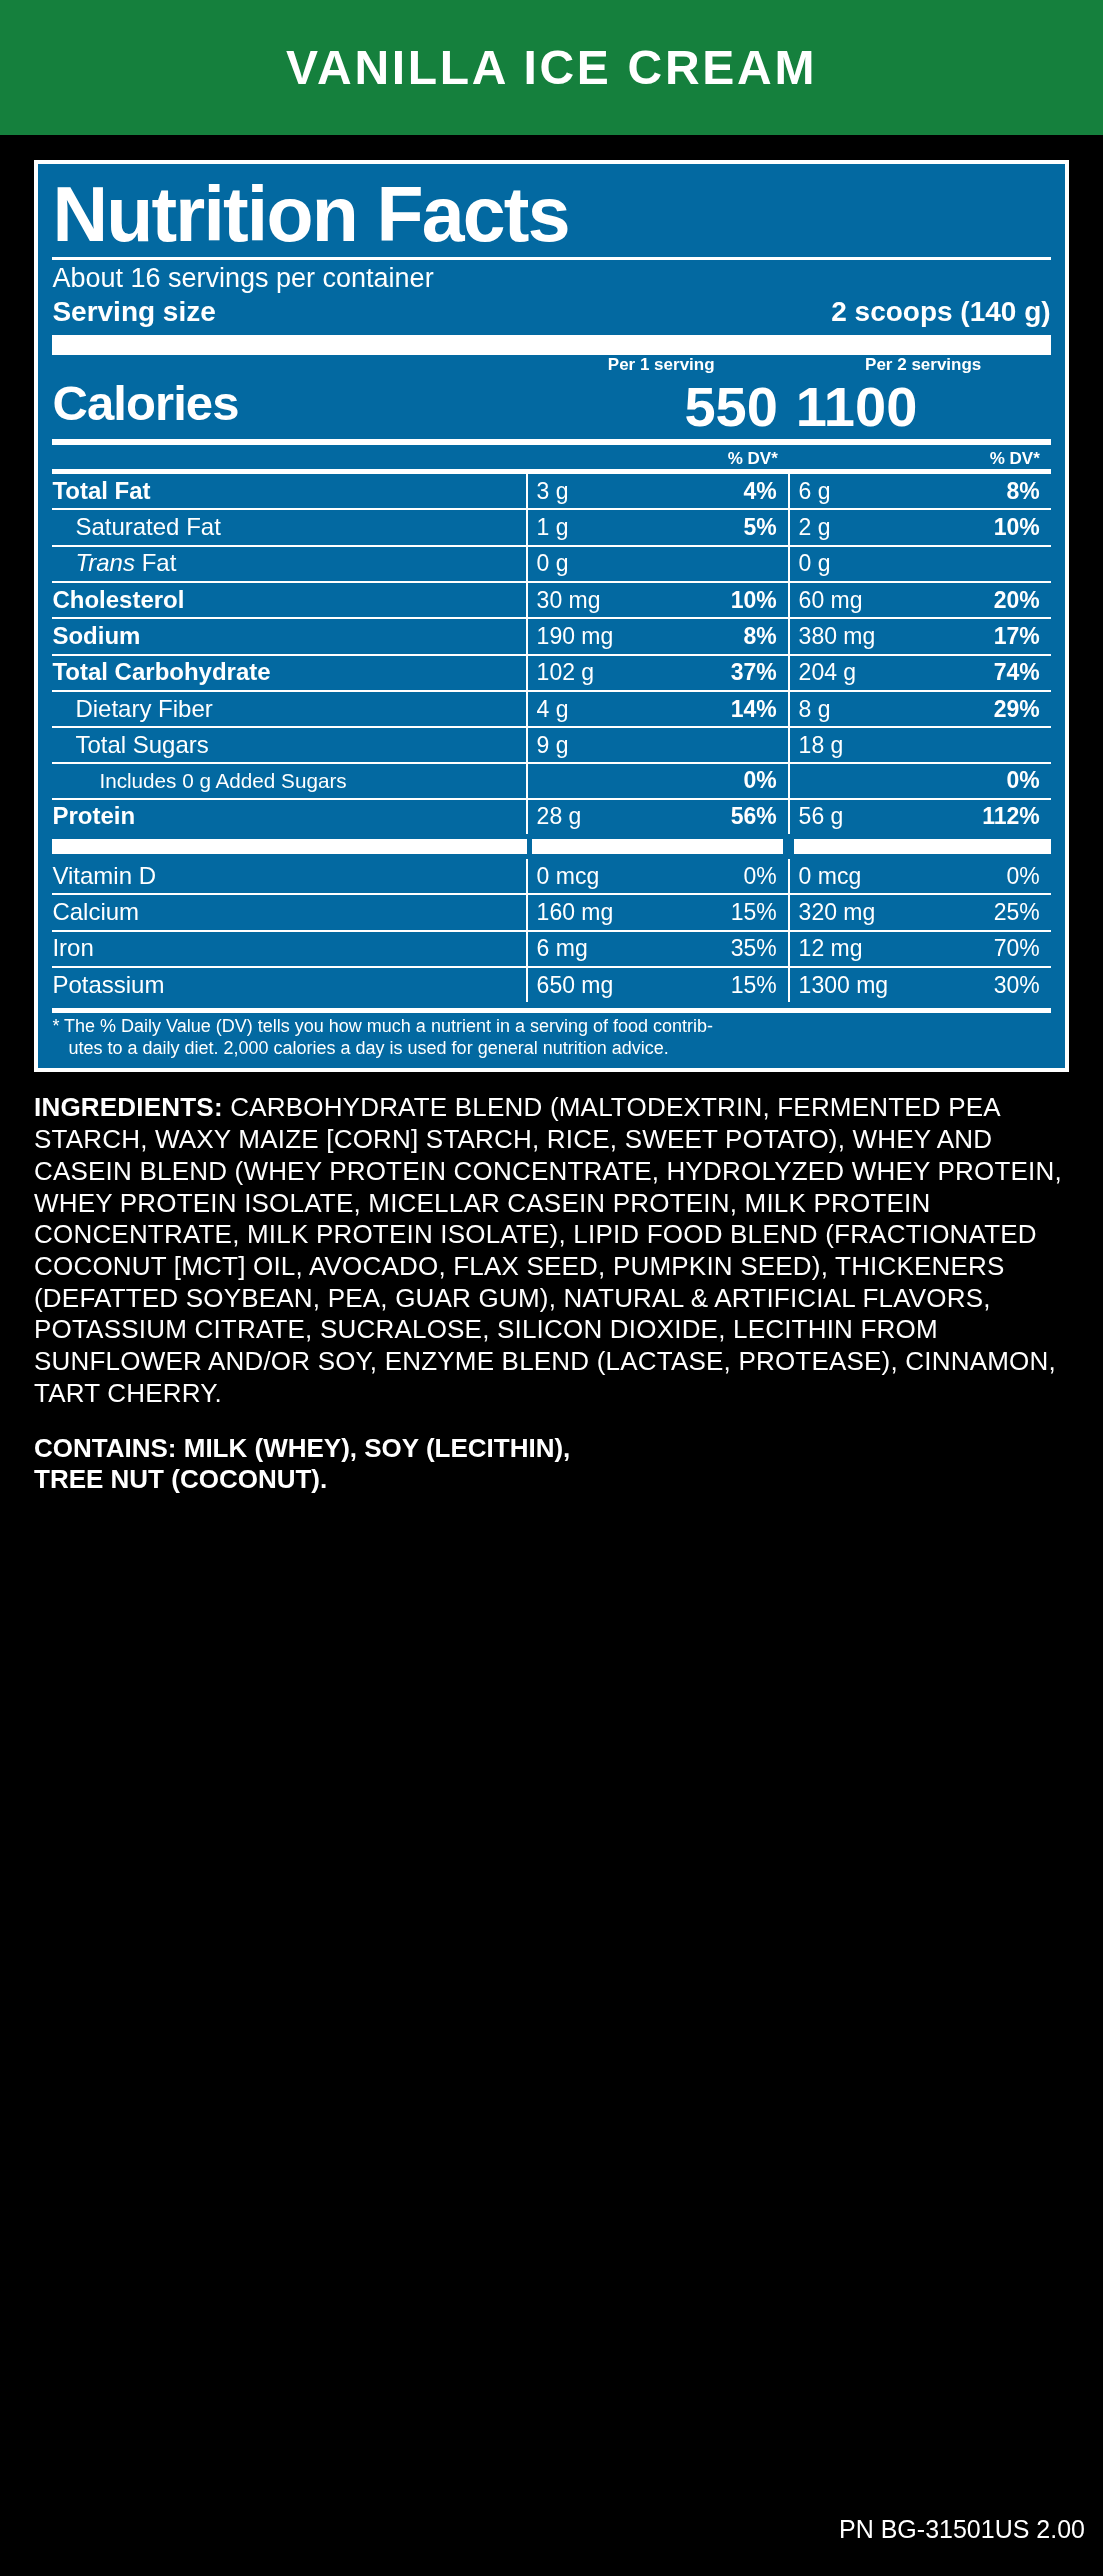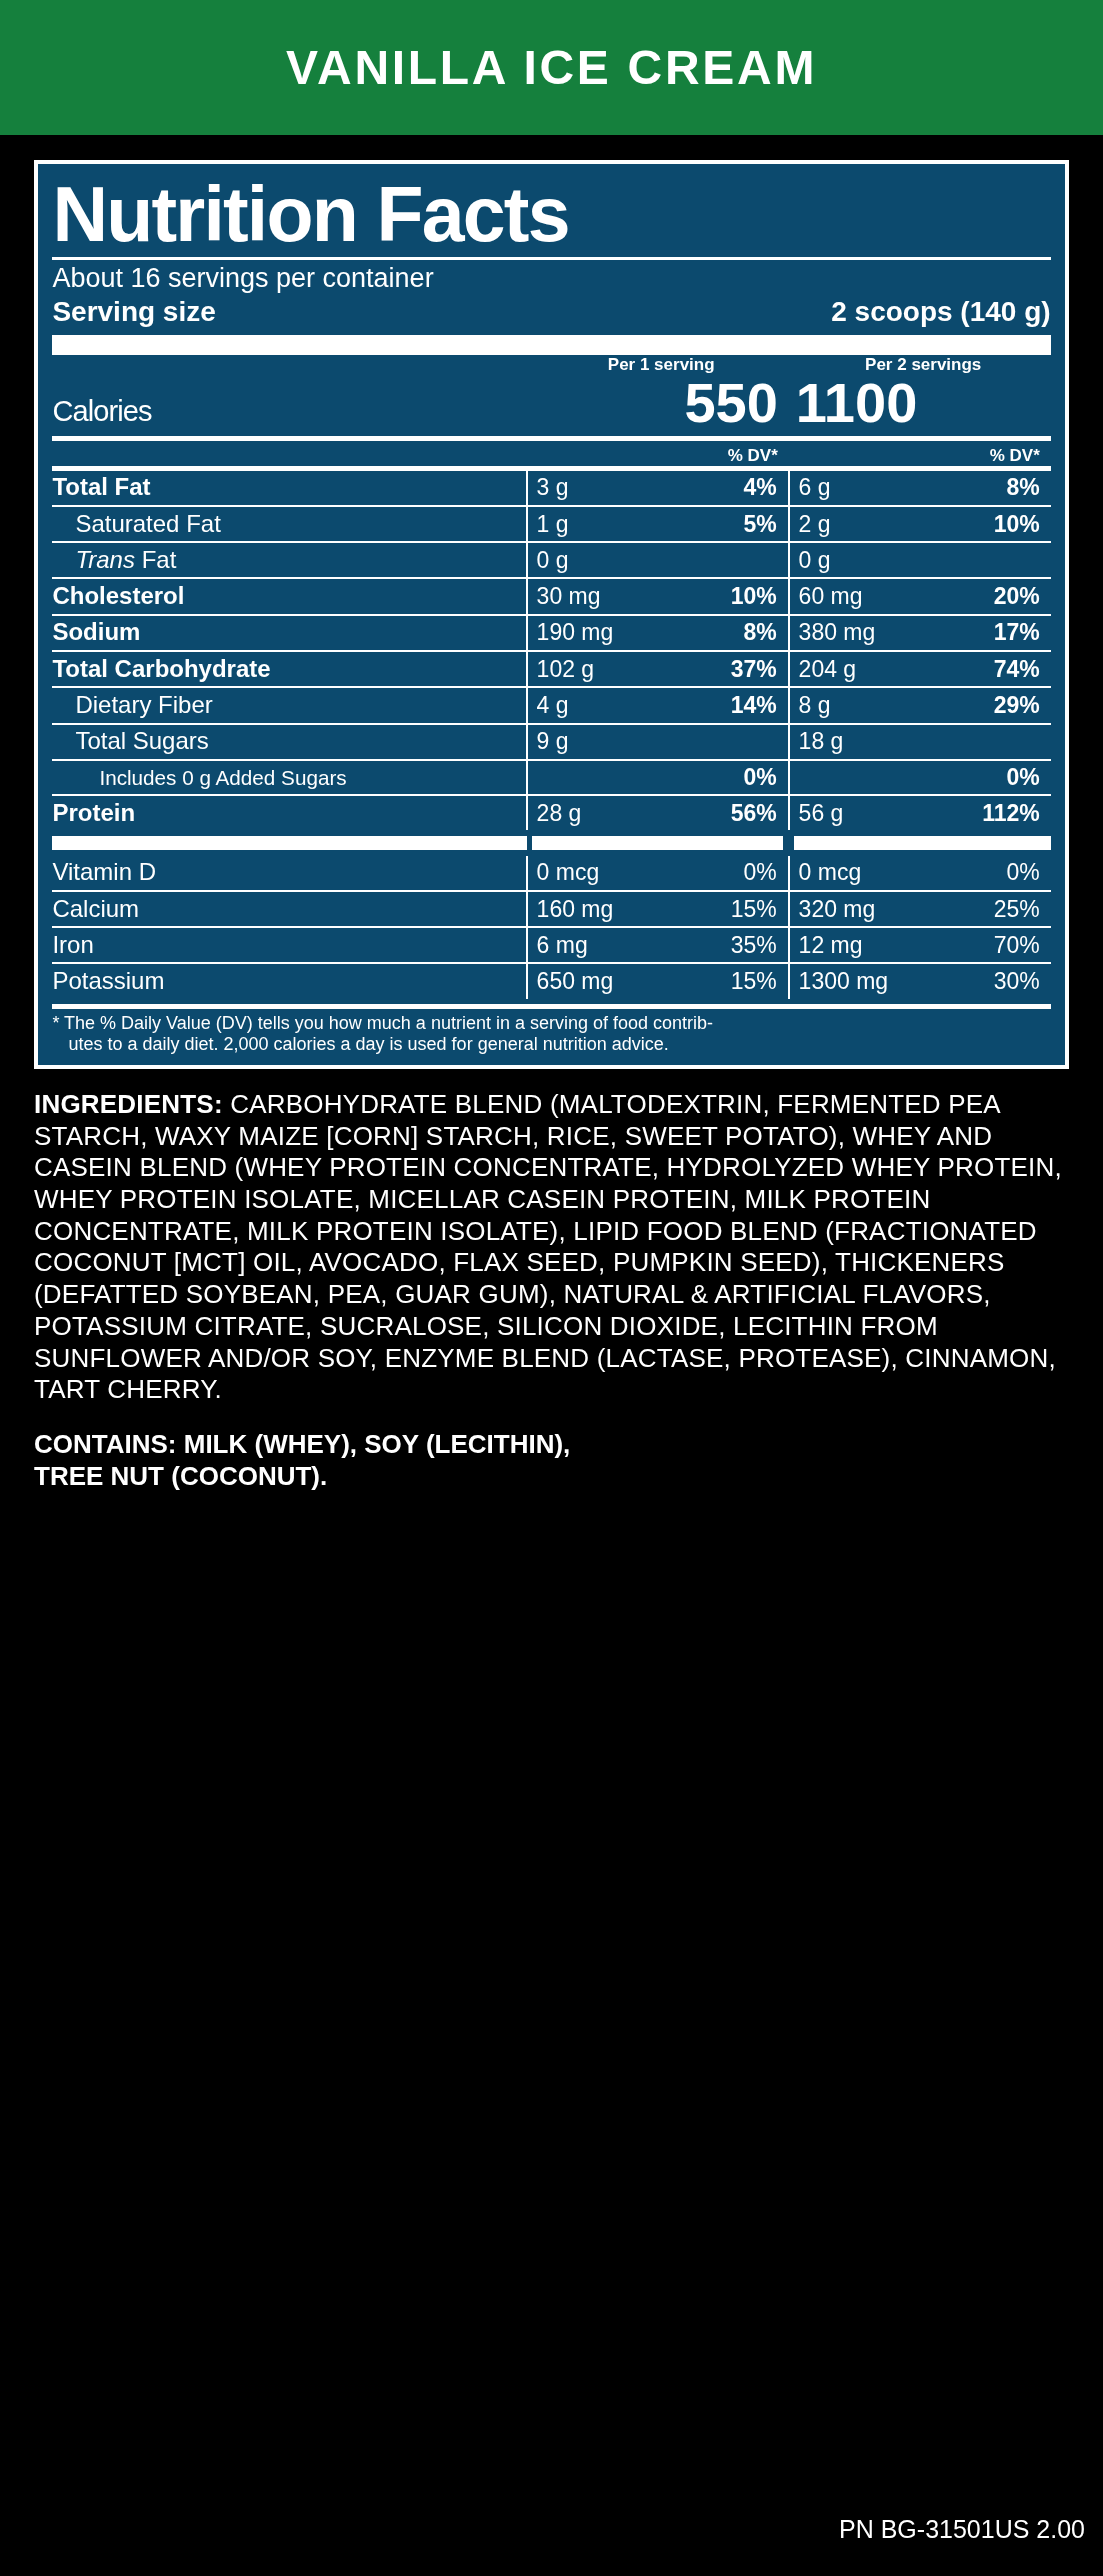--- a/index.html
+++ b/index.html
@@ -29,21 +29,21 @@
     letter-spacing: 2.7px;
     color: #fff;
     font-family: "Liberation Sans", sans-serif;
   }
 
   
   .nf-wrap {
     margin: 25px 34px 0 34px;
     border: 4.5px solid #fff;
     padding: 10.8px 14.4px 9px 14.4px;
-    background: #0c4a6e;
+    background: #0369a1;
   }
   .nf-title {
     font-size: 77px;
     font-weight: bold;
     letter-spacing: -1.8px;
     line-height: 0.95;
     margin: 3.6px 0 5.4px 0;
     font-family: "Liberation Sans", sans-serif;
   }
   .rule-thin { height: 2.7px; background:#fff; margin: 3.6px 0; }
@@ -61,21 +61,21 @@
     display: grid;
     grid-template-columns: 1fr 262px 262px;
     align-items: end;
   }
   .col-label-small { font-size: 17px; font-weight:bold; text-align:left; padding-left:7.2px;}
   .cal-row {
     display:grid;
     grid-template-columns: 1fr 262px 262px;
     align-items: flex-end;
   }
-  .cal-word { font-size: 29px; font-weight:normal; letter-spacing:-0.9px; padding-bottom:3.6px;}
+  .cal-word { font-size: 49px; font-weight:bold; letter-spacing:-0.9px; padding-bottom:3.6px;}
   .cal-num { font-size: 56px; font-weight:bold; text-align:right; padding-right:10.8px; line-height:1.0;}
   .cal-num2 { font-size: 56px; font-weight:bold; text-align:left; padding-left:7.2px; line-height:1.0;}
 
   .dv-head {
     display:grid;
     grid-template-columns: 1fr 262px 262px;
     font-size:17px; font-weight:bold;
   }
   .dv-head .a { text-align:right; padding-right:10.8px; }
   .dv-head .b { text-align:right; padding-right:10.8px; }

